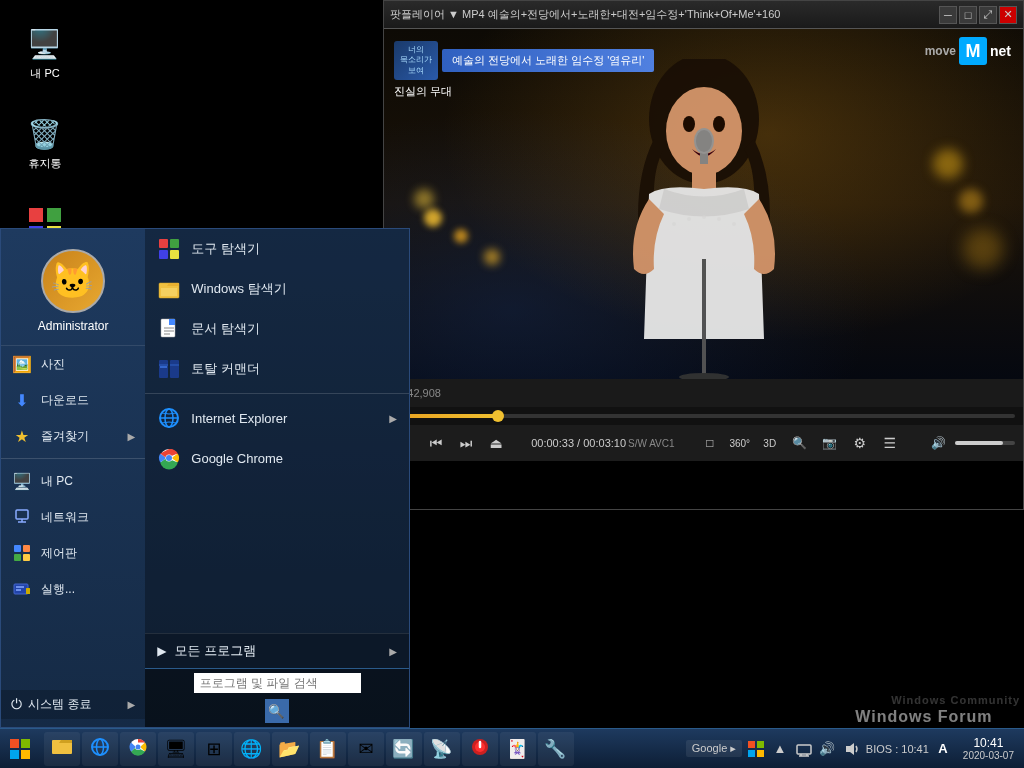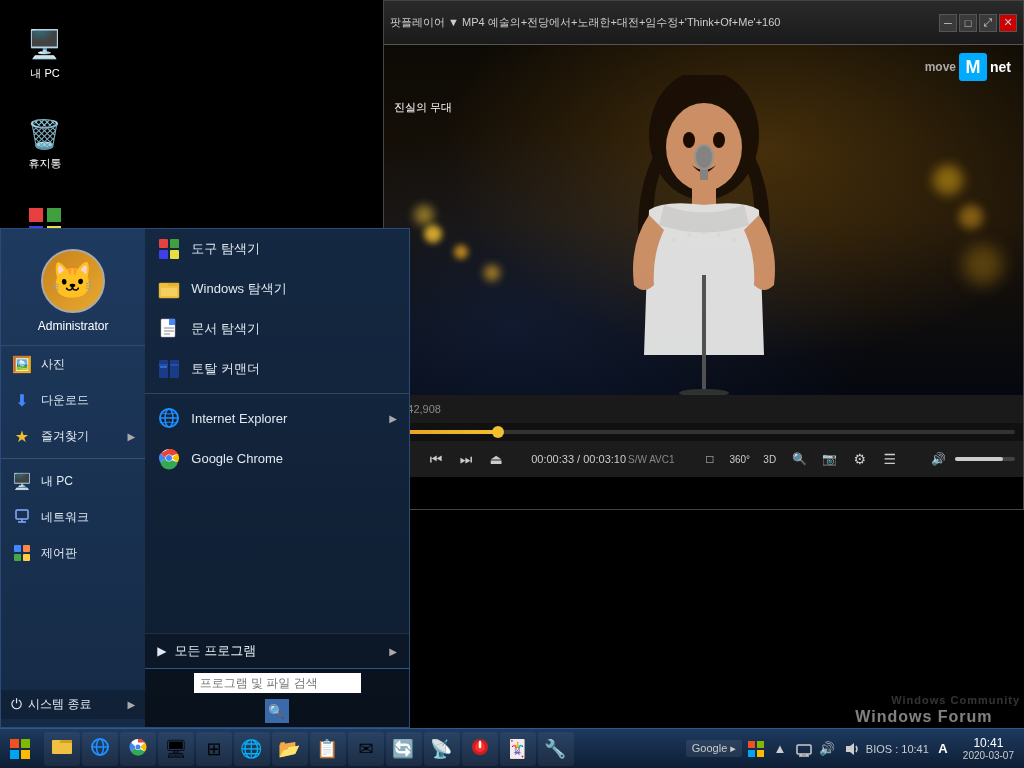--- a/index.html
+++ b/index.html
@@ -50,21 +50,21 @@
     #media-player {
       position: absolute;
       top: 0;
       left: 383px;
       width: 641px;
       height: 510px;
       background: #000;
       border: 1px solid #444;
     }
     #player-titlebar {
-      height: 44px;
+      height: 28px;
       background: linear-gradient(to bottom, #2a2a2a, #1a1a1a);
       display: flex;
       align-items: center;
       justify-content: space-between;
       padding: 0 6px;
       border-bottom: 1px solid #555;
     }
     #player-title-text {
       color: #ccc;
       font-size: 11px;
@@ -619,20 +619,28 @@
         <rect x="138" y="200" width="4" height="120" fill="#555"></rect>
         <ellipse cx="140" cy="318" rx="25" ry="4" fill="#333"></ellipse>
       </svg>
 
       <div id="mnet-logo">
         <span class="move-text">move</span>
         <div id="mnet-m">M</div>
         <span style="font-size:14px;font-weight:bold;">net</span>
       </div>
 
+      <div id="video-banner">
+        <div id="show-logo">
+          <div style="font-size:8px;color:#adf;">너의</div>
+          <div style="font-size:8px;color:#adf;">목소리가</div>
+          <div style="font-size:8px;color:#adf;">보여</div>
+        </div>
+        <div id="title-badge">예술의 전당에서 노래한 임수정 '염유리'</div>
+      </div>
       <div id="subtitle-text">진실의 무대</div>
     </div>
 
     <div id="controls-bar">
       <span id="view-count">7,742,908</span>
       <span id="quality-badge">2.8M, hd720 ▼</span>
     </div>
 
     <div id="progress-container">
       <div id="progress-track">
@@ -720,20 +728,31 @@
         <div class="right-icon" style="font-size:13px;">
           <svg width="18" height="18" viewBox="0 0 18 18">
             <rect x="1" y="1" width="7" height="7" rx="1" fill="#4488ff"></rect>
             <rect x="10" y="1" width="7" height="7" rx="1" fill="#ff8844"></rect>
             <rect x="1" y="10" width="7" height="7" rx="1" fill="#44aa44"></rect>
             <rect x="10" y="10" width="7" height="7" rx="1" fill="#ffcc44"></rect>
           </svg>
         </div>
         <span>제어판</span>
       </div>
+      <div class="right-item">
+        <div class="right-icon" style="font-size:13px;">
+          <svg width="18" height="18" viewBox="0 0 18 18">
+            <rect x="1" y="4" width="14" height="10" rx="1" fill="#2244aa" stroke="#4466cc" stroke-width="1"></rect>
+            <line x1="3" y1="7" x2="11" y2="7" stroke="#88aaff" stroke-width="1.5"></line>
+            <line x1="3" y1="10" x2="8" y2="10" stroke="#88aaff" stroke-width="1.5"></line>
+            <rect x="13" y="8" width="4" height="6" rx="0.5" fill="#ccaa00"></rect>
+          </svg>
+        </div>
+        <span>실행...</span>
+      </div>
 
       <div id="shutdown-row" style="margin-top:auto;">
         <span class="shutdown-icon">⏻</span>
         <span>시스템 종료</span>
         <span class="shutdown-arrow">▶</span>
       </div>
     </div>
 
     <div id="start-left">
       <div class="start-item">

